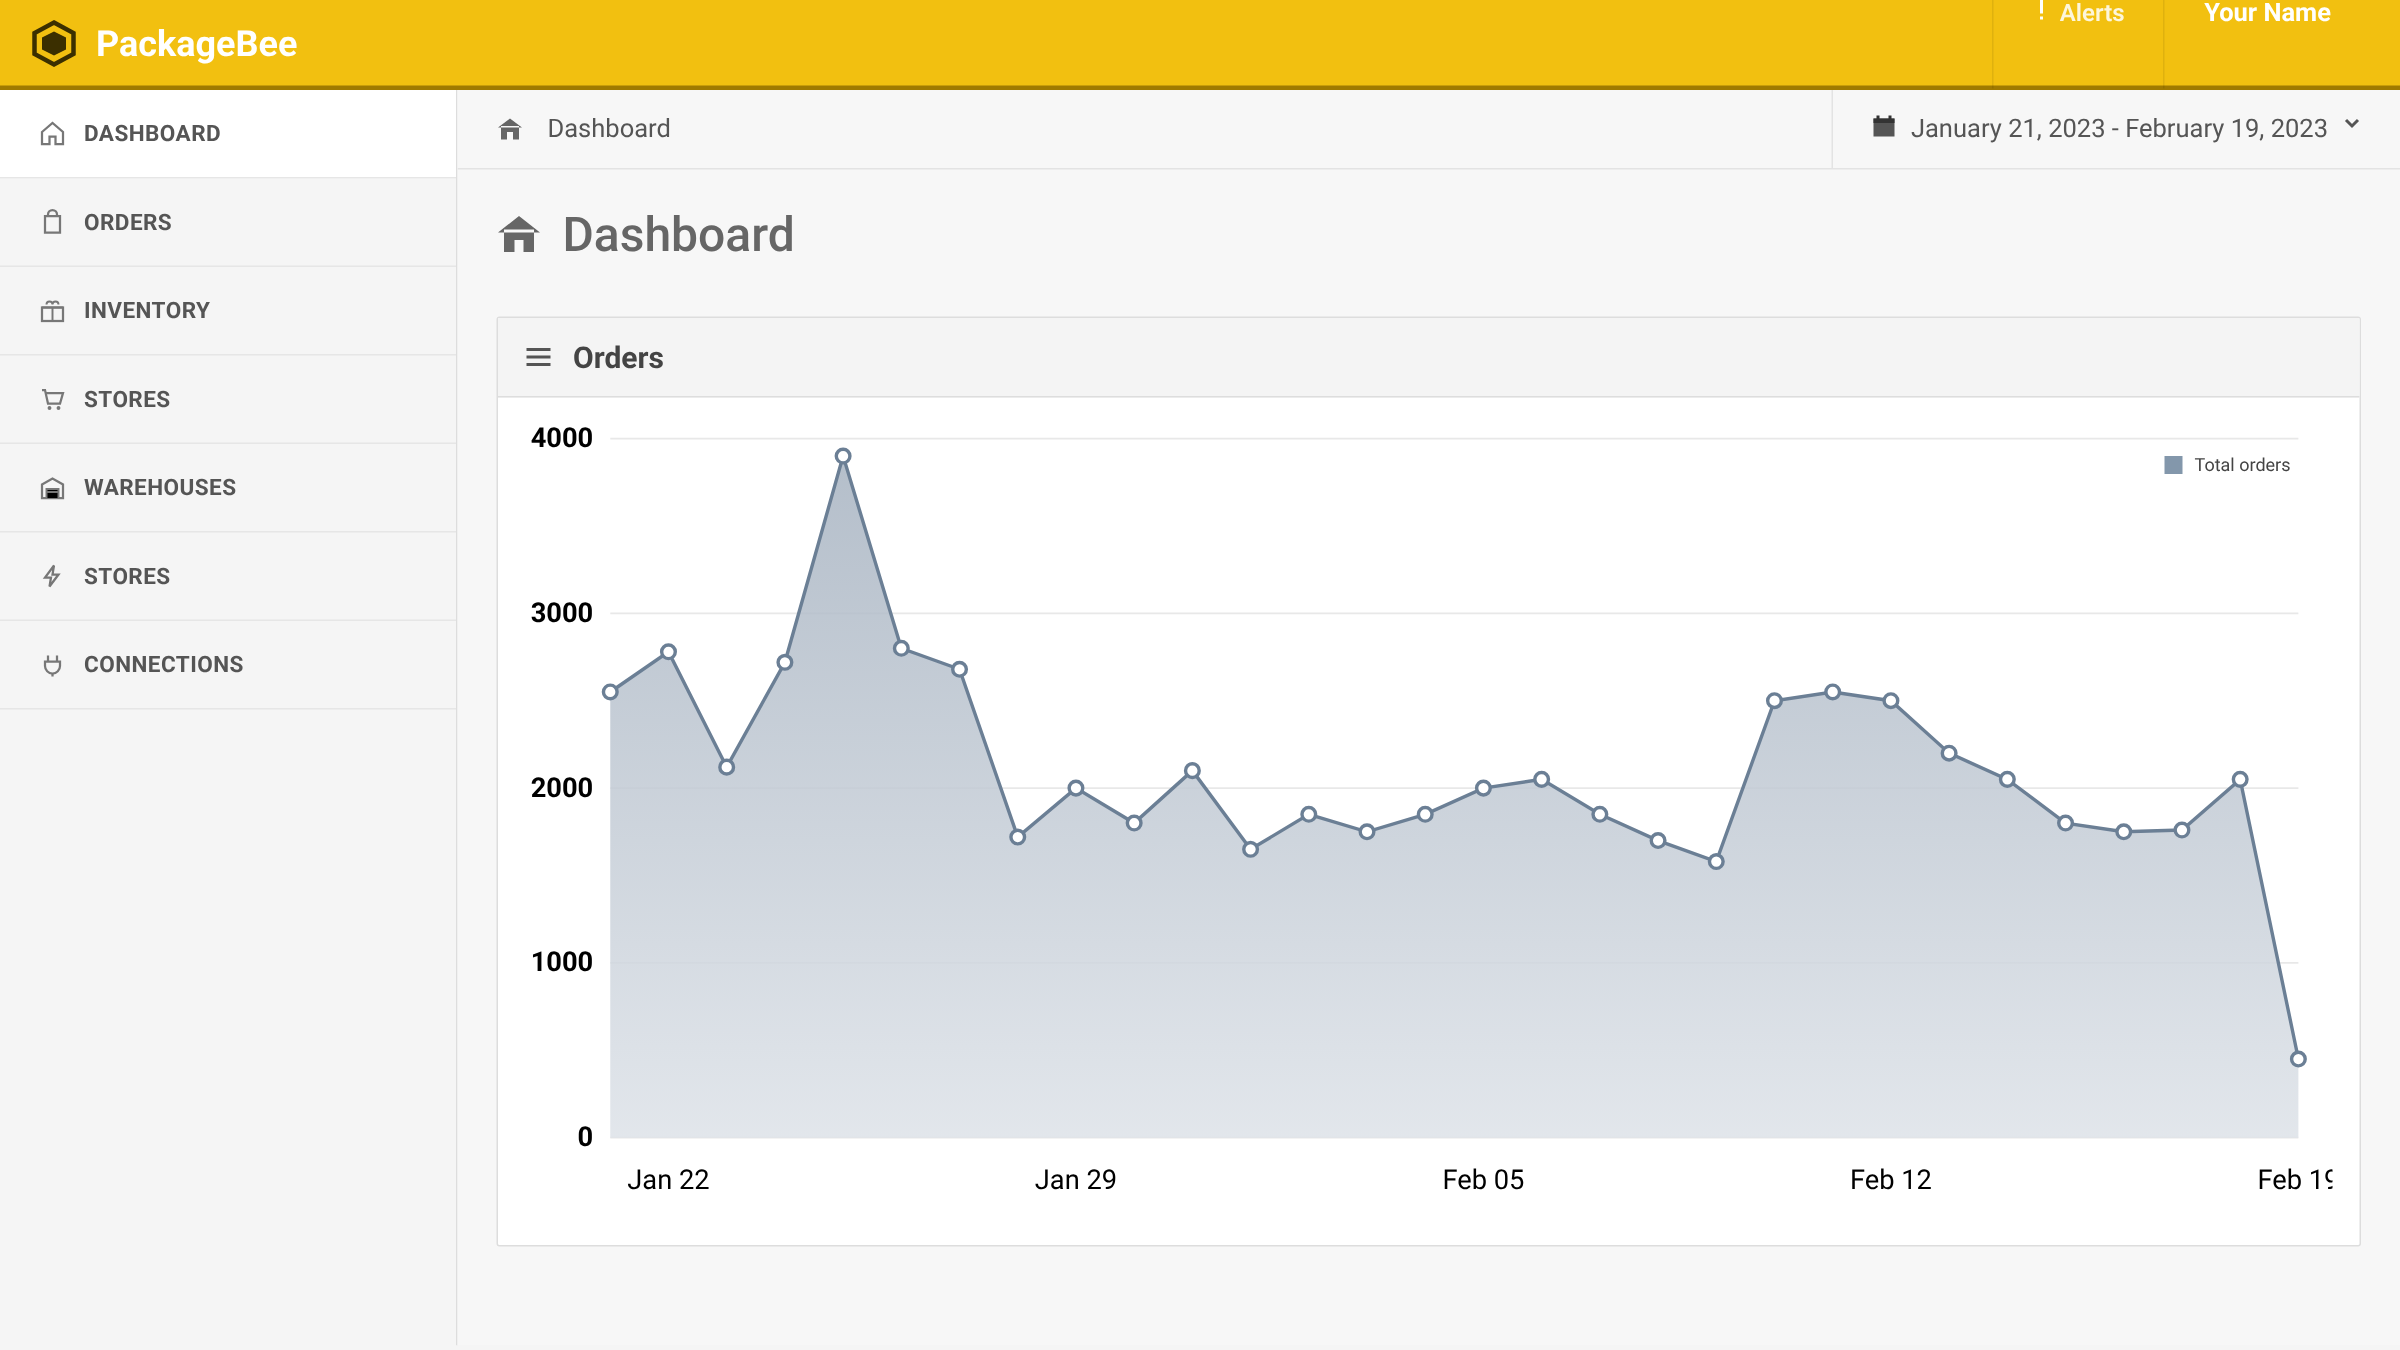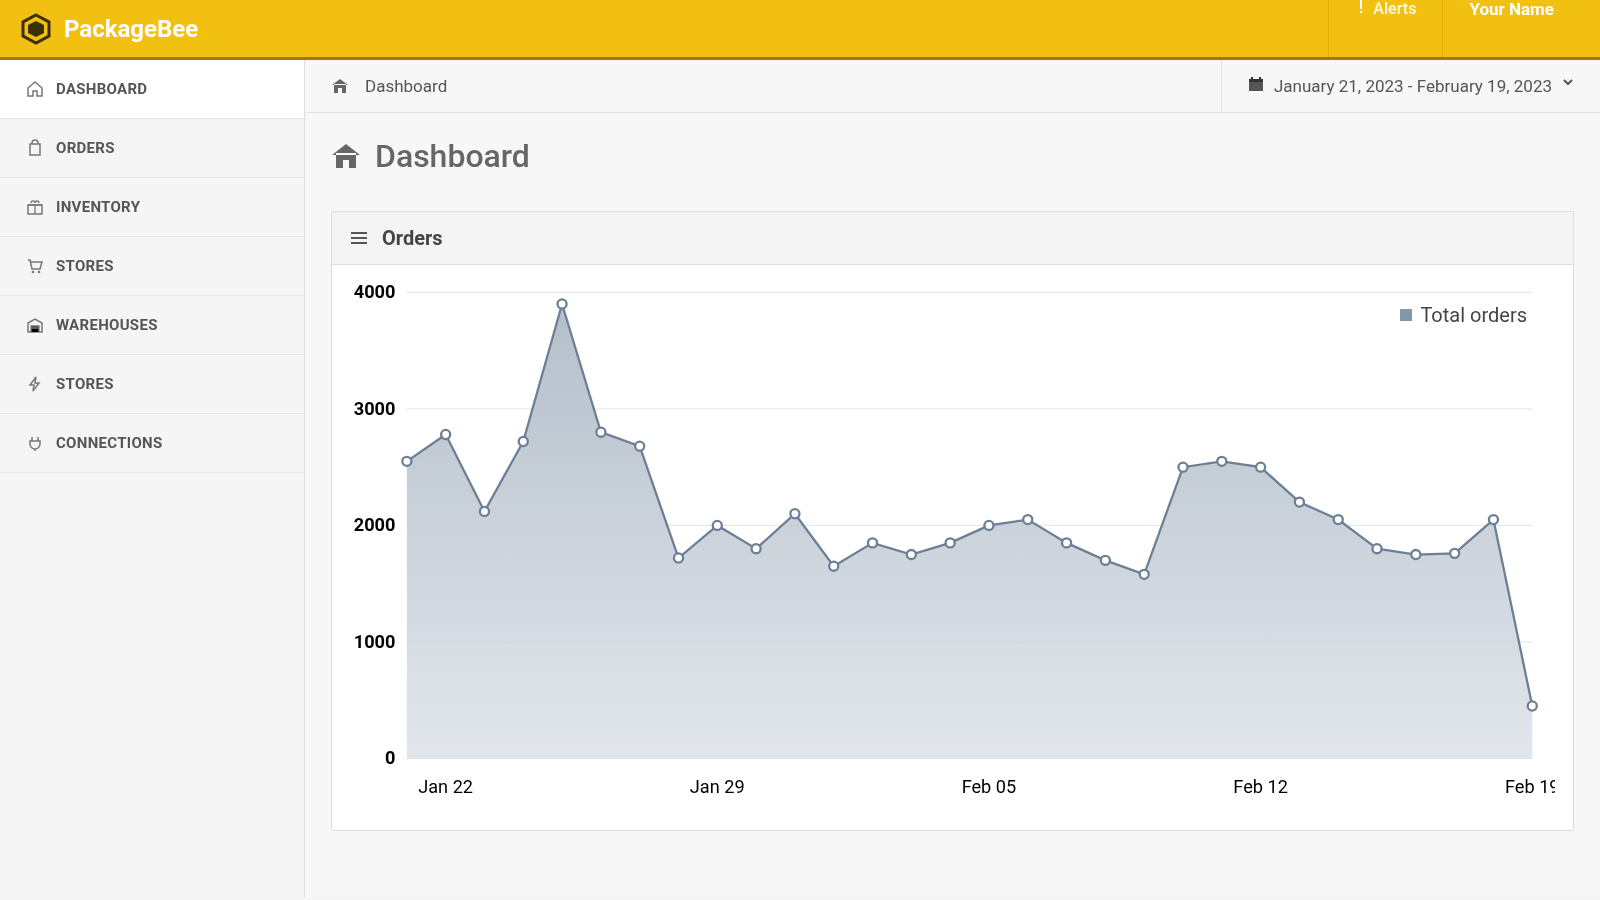--- a/index.html
+++ b/index.html
@@ -31,21 +31,21 @@
 .page-title { display: flex; align-items: center; gap: 14px; padding: 24px 26px 10px 26px; font-size: 32px; color: #666; font-weight: 500; }
 
 
 .panel { margin: 26px; border: 1px solid #ddd; border-radius: 2px; background: #fff; }
 .panel-head { background: #f4f4f4; border-bottom: 1px solid #ddd; padding: 14px 18px; display: flex; align-items: center; gap: 14px; font-weight: 700; font-size: 20px; color: #444; }
 .panel-head .ic { color: #666; cursor: pointer; }
 .panel-body { padding: 16px 18px 22px 18px; }
 
 
 .chart-wrap { position: relative; }
-.legend { position: absolute; right: 28px; top: 22px; display: flex; align-items: center; gap: 8px; font-size: 20px; color: #444; }
+.legend { position: absolute; right: 28px; top: 22px; display: flex; align-items: center; gap: 8px; font-size: 12px; color: #444; }
 .legend .swatch { width: 12px; height: 12px; background: #8397ab; }
 svg .series-area { fill: url(#areaGrad); stroke: none; opacity: 0.85; }
 svg .series-line { fill: none; stroke: #6b7f95; stroke-width: 2; }
 svg .pt { fill: #fff; stroke: #6b7f95; stroke-width: 2; }
 
 
 .ic svg { display: block; }
 </style>
 </head>
 <body>

